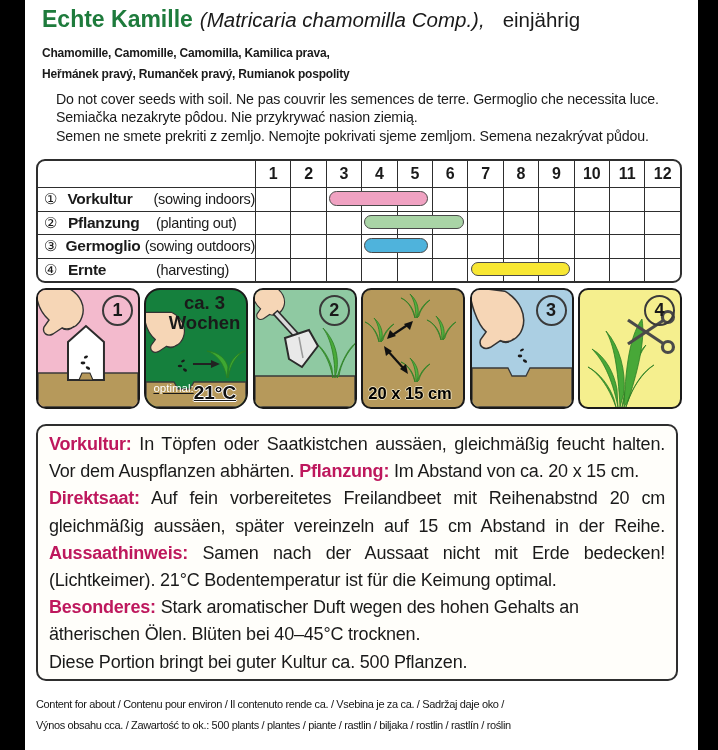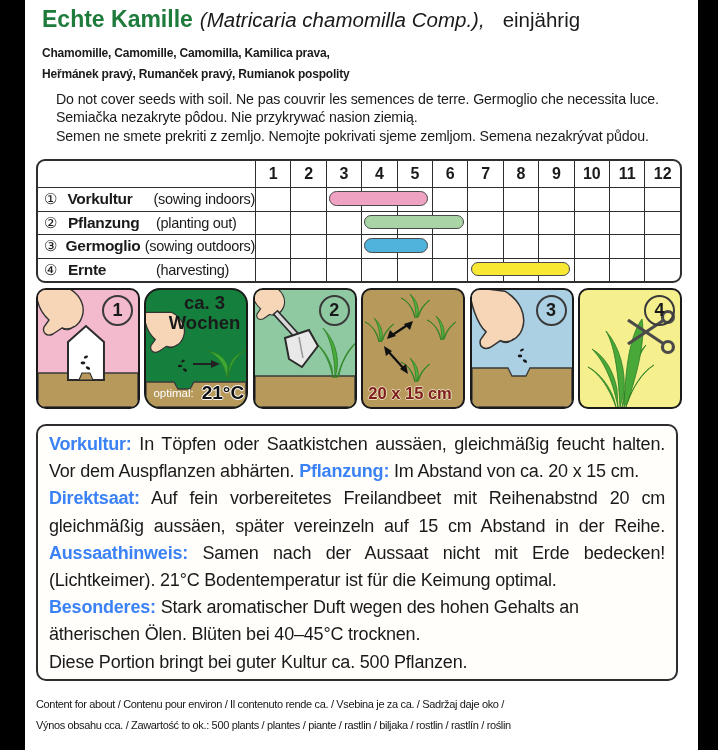--- a/index.html
+++ b/index.html
@@ -35,35 +35,35 @@
   .cal-bar{position:absolute;height:14.5px;border:1.5px solid #4a4a4a;border-radius:9px;box-sizing:border-box;}
 
   
   #panels{position:absolute;left:36px;top:288px;width:646px;height:121px;display:flex;gap:4.5px;}
   .panel{flex:1;position:relative;border:2.5px solid #1a1a1a;border-radius:10px;overflow:hidden;box-sizing:border-box;}
   .panel svg{position:absolute;left:0;top:0;width:100%;height:100%;display:block;}
   .step-num{position:absolute;top:5px;right:5px;width:27px;height:27px;border:2.2px solid #3a3a3a;
     border-radius:50%;display:flex;align-items:center;justify-content:center;
     font-weight:bold;font-size:18px;z-index:3;}
   .weeks-label{position:absolute;top:3px;right:6px;text-align:center;font-weight:bold;font-size:18.5px;line-height:20px;z-index:2;}
-  .optimal-row{position:absolute;bottom:3px;left:7px;right:3px;z-index:2;display:flex;align-items:center;gap:8px;}
+  .optimal-row{position:absolute;bottom:3px;left:7px;right:3px;z-index:2;display:flex;align-items:flex-start;gap:0;text-decoration:underline;}
   .opt-word{color:#ffffff;font-size:11.5px;}
   .opt-temp{color:#111;font-weight:bold;font-size:19px;
     text-shadow:-1px 0 0 #fff,1px 0 0 #fff,0 -1px 0 #fff,0 1px 0 #fff;}
-  .spacing-label{position:absolute;bottom:4px;left:5px;font-weight:bold;font-size:16.5px;color:#7f1d1d;z-index:2;
+  .spacing-label{position:absolute;bottom:4px;left:5px;font-weight:bold;font-size:16.5px;color:#000000;z-index:2;
     text-shadow:-1px 0 0 #e6d9b5,1px 0 0 #e6d9b5,0 -1px 0 #e6d9b5,0 1px 0 #e6d9b5;}
 
   
   #instructions{position:absolute;left:36px;top:424px;width:642px;height:257px;
     border:2px solid #2e2e2e;border-radius:10px;box-sizing:border-box;
     padding:5px 11px 0 11px;font-size:18px;line-height:27.2px;letter-spacing:-0.2px;overflow:hidden;background:#fffefa;}
   .instr-p{margin:0;}
   .instr-p.jf{text-align:justify;}
   .instr-p.jl{text-align-last:justify;}
-  .kw{color:#3b82f6;font-weight:bold;}
+  .kw{color:#be185d;font-weight:bold;}
 
   
   #footer{position:absolute;left:36px;top:694px;width:660px;font-size:11px;line-height:21px;
     letter-spacing:-0.35px;white-space:nowrap;overflow:hidden;color:#161616;}
 </style>
 </head>
 <body>
 
 <div class="edge-strip" id="edge-left"></div>
 <div class="edge-strip" id="edge-right"></div>

